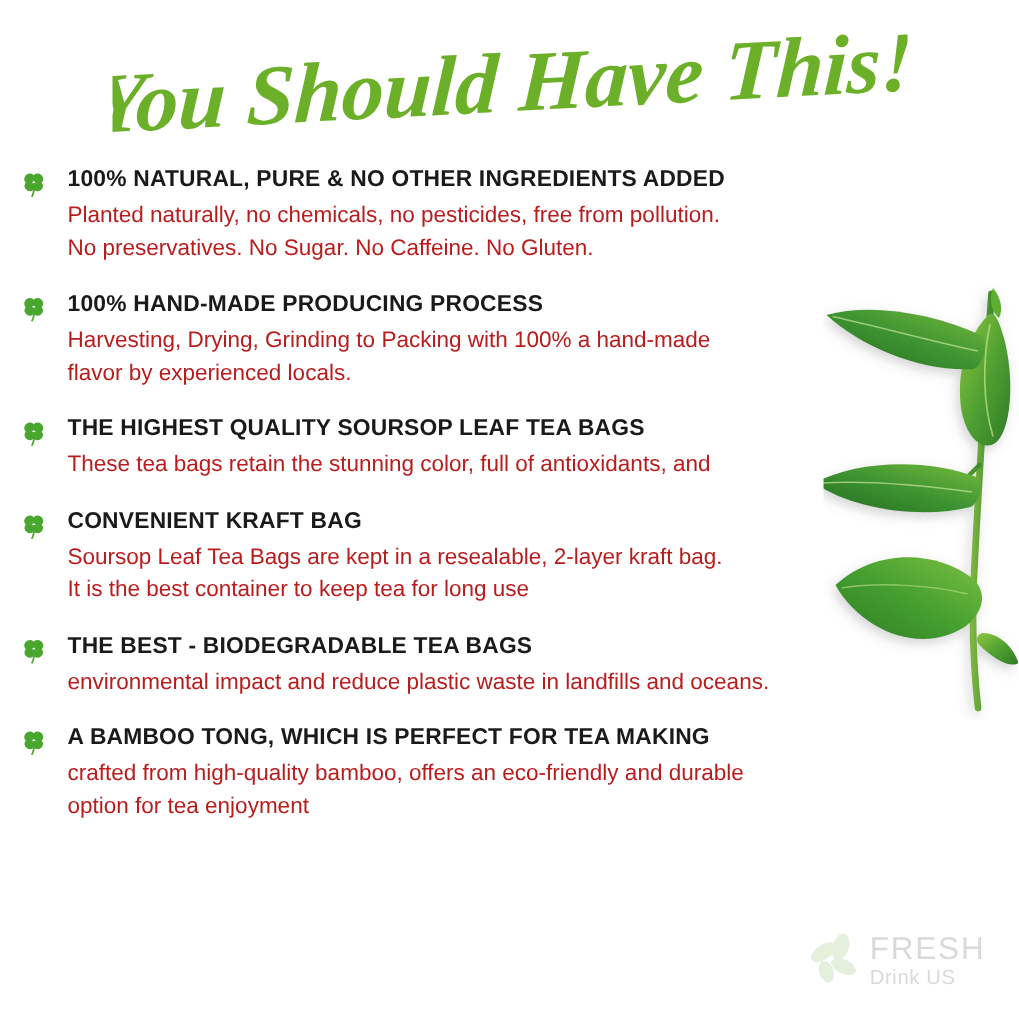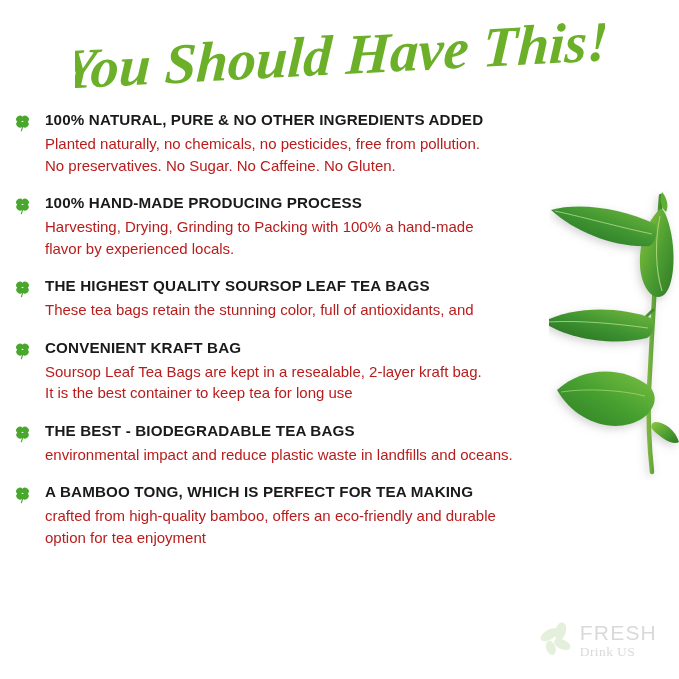--- a/index.html
+++ b/index.html
@@ -125,21 +125,21 @@
     line-height: 1;
   }
   .logo-fresh {
     font-family: "Liberation Sans", sans-serif;
     font-size: 21px;
     font-weight: normal;
     letter-spacing: 1.2px;
     color: #b9bcb9;
   }
   .logo-drink {
-    font-family: Liberation Serif, serif;
+    font-family: Liberation Sans, sans-serif;
     font-size: 13.5px;
     font-weight: normal;
     letter-spacing: 0.4px;
     color: #b9bcb9;
     margin-top: 2px;
   }
 </style>
 </head>
 <body>
 

